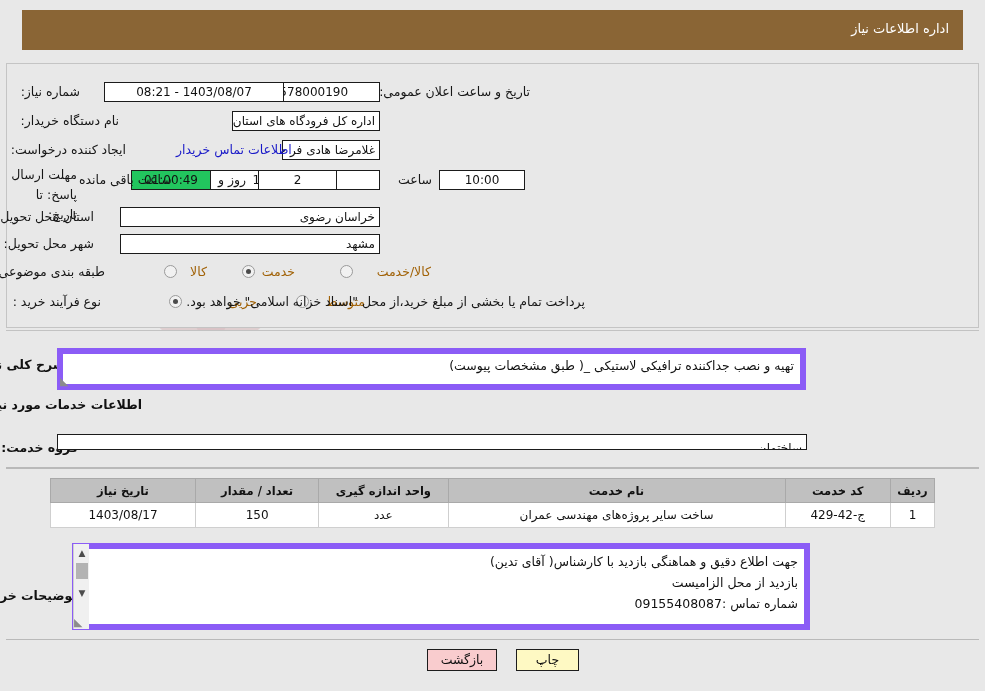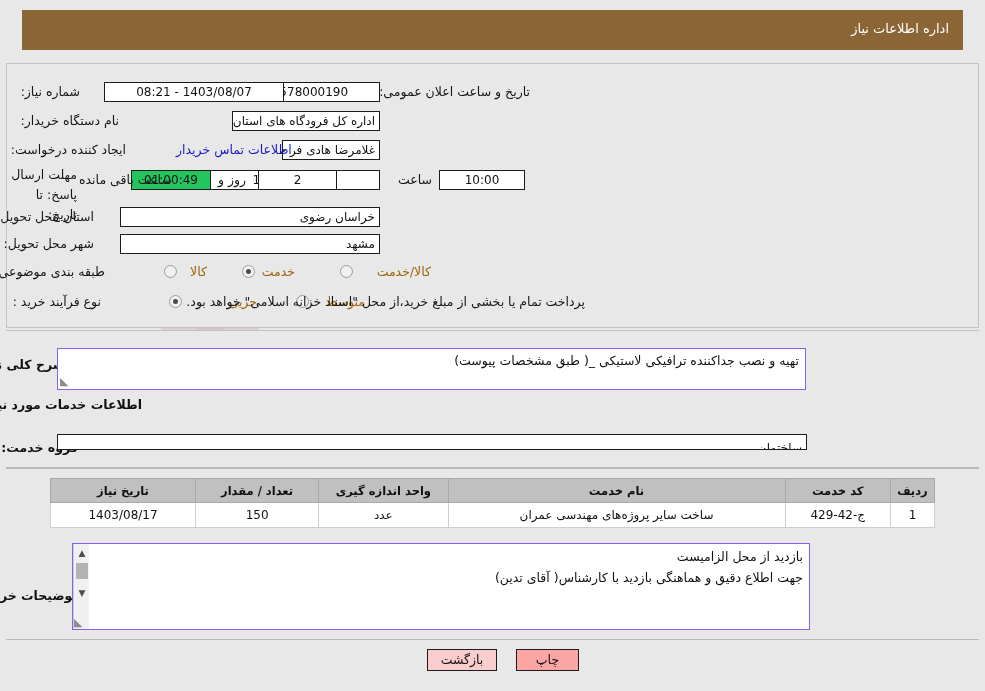--- a/index.html
+++ b/index.html
@@ -180,21 +180,21 @@
     font-size: 12.5px;
     font-weight: bold;
     color: #111;
     white-space: nowrap;
   }
 
   
   .ta {
     position: absolute;
     box-sizing: border-box;
-    border: 1px solid #8b5cf6;
+    border: 6px solid #8b5cf6;
     background: #fff;
     font-size: 12.5px;
     color: #111;
     padding: 2px 6px 0 6px;
     overflow: hidden;
     text-align: right;
     line-height: 19px;
   }
   .resize-grip {
     position: absolute;
@@ -263,21 +263,21 @@
     position: absolute;
     box-sizing: border-box;
     border: 1px solid #1c1c1c;
     font-size: 12.5px;
     text-align: center;
     line-height: 20px;
     height: 22px;
     cursor: pointer;
     color: #111;
   }
-  .btn.print  { background: #fca5a5; }
+  .btn.print  { background: #fef9c3; }
   .btn.back   { background: #f9ccce; }
 </style>
 </head>
 <body>
 
 <div class="watermark">
   <div class="wm-shield"></div>
   <div class="wm-v"></div>
   <div class="wm-text"><span>AnaTender</span><span class="red">.net</span></div>
   <div class="wm-sub">w w w . a n a t e n d e r . n e t</div>
@@ -360,22 +360,23 @@
       <td class="svc">ساخت سایر پروژه‌های مهندسی عمران</td>
       <td>عدد</td>
       <td>150</td>
       <td>1403/08/17</td>
     </tr>
   </tbody>
 </table>
 
 <div class="sec-head" style="top:588px; right:908px; z-index:20;">توضیحات خریدار:</div>
 <div class="ta" style="top:543px; right:175px; left:72px; height:87px; line-height:21px; z-index:20;">
+  <div>جهت اطلاع دقیق و هماهنگی بازدید با کارشناس( آقای تدین)</div>
   <div>بازدید از محل الزامیست</div>
-  <div>جهت اطلاع دقیق و هماهنگی بازدید با کارشناس( آقای تدین)</div>
+  <div>شماره تماس :09155408087</div>
 </div>
 <div class="sbar" style="top:544px; left:73px; height:85px; z-index:22;">
   <div class="arrow" style="top:2px;">▲</div>
   <div class="thumb" style="top:19px;"></div>
   <div class="arrow" style="top:42px;">▼</div>
 </div>
 <div class="resize-grip" style="top:617px; left:74px; z-index:23;">◢</div>
 
 <div class="btn print" style="top:649px; left:516px; width:63px; z-index:20;">چاپ</div>
 <div class="btn back" style="top:649px; left:427px; width:70px; z-index:20;">بازگشت</div>

